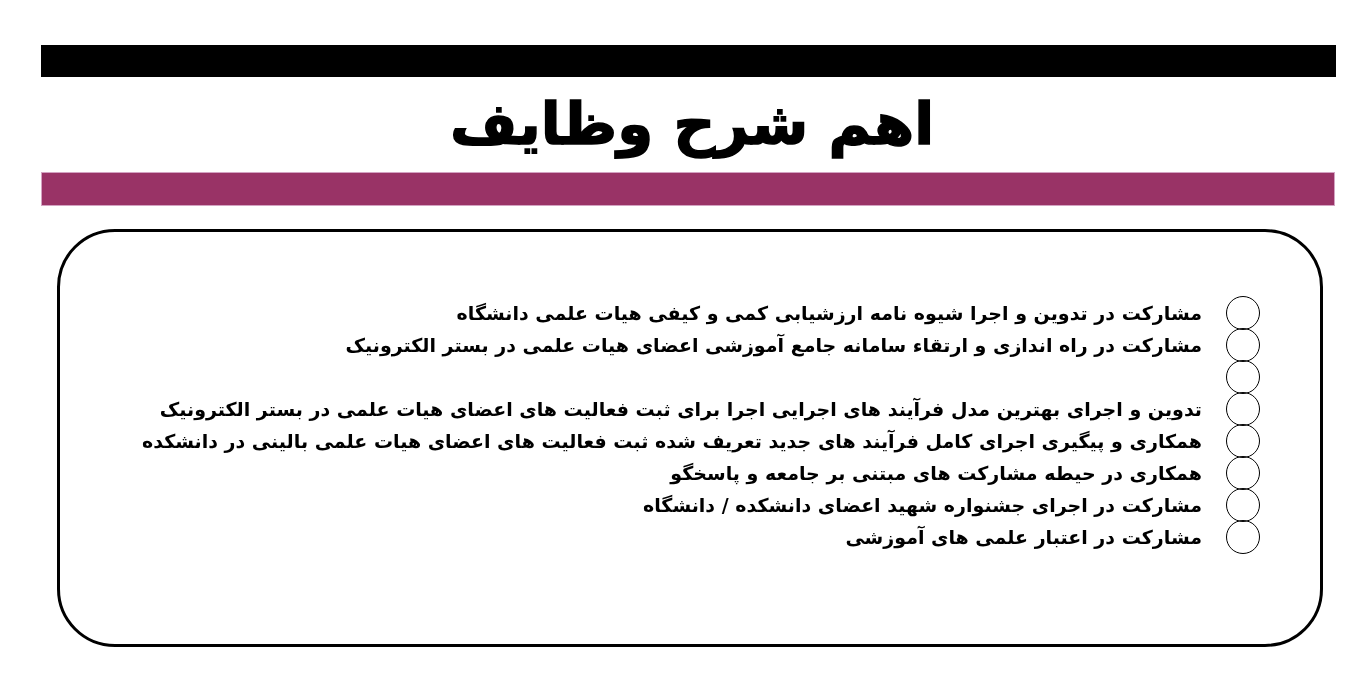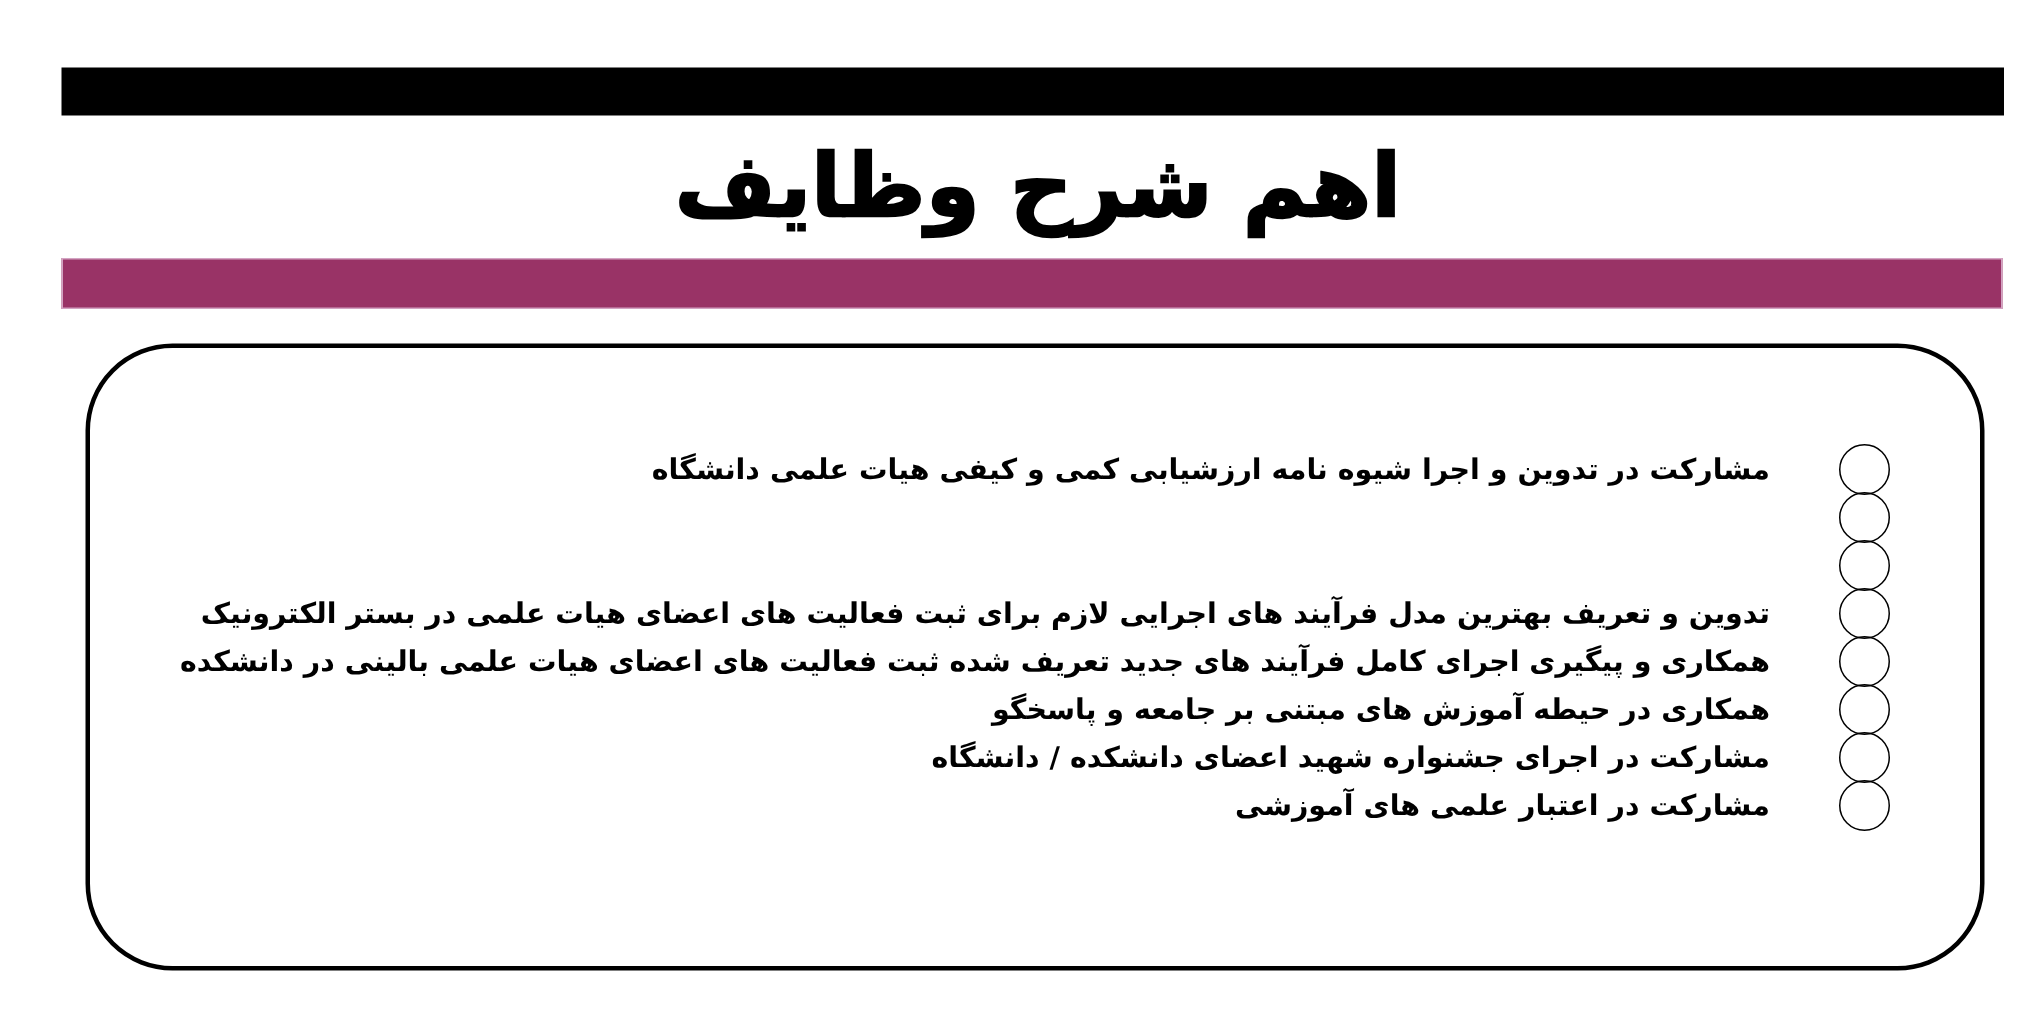--- a/index.html
+++ b/index.html
@@ -53,21 +53,21 @@
   .box-list {
     position: absolute;
     top: 49px; right: 28px; left: 30px;
     list-style: none;
     direction: rtl;
   }
   .box-list li {
     display: flex;
     align-items: center;
     justify-content: flex-start; 
-    gap: 30px;
+    gap: 8px;
     height: 31.3px;
     direction: rtl;
   }
   .bullet {
     flex: 0 0 auto;
     width: 10px; height: 10px;
     border: 1.6px solid #000000;
     border-radius: 50%;
     background: transparent;
   }
@@ -90,35 +90,36 @@
   <div class="divider-bar"></div>
 
   <div class="content-box">
     <ul class="box-list">
       <li>
         <span class="bullet"></span>
         <span class="item-text">مشارکت در تدوین و اجرا شیوه نامه ارزشیابی کمی و کیفی هیات علمی دانشگاه</span>
       </li>
       <li>
         <span class="bullet"></span>
+        <span class="item-text">مشارکت در راه اندازی و ارتقاء سامانه جامع آموزشی اعضای هیات علمی در بستر الکترونیک</span>
       </li>
       <li>
         <span class="bullet"></span>
       </li>
       <li>
         <span class="bullet"></span>
-        <span class="item-text">تدوین و تعریف بهترین مدل فرآیند های اجرایی لازم برای ثبت فعالیت های اعضای هیات علمی در بستر الکترونیک</span>
+        <span class="item-text">تدوین و اجرای بهترین مدل فرآیند های اجرایی اجرا برای ثبت فعالیت های اعضای هیات علمی در بستر الکترونیک</span>
       </li>
       <li>
         <span class="bullet"></span>
         <span class="item-text">همکاری و پیگیری اجرای کامل فرآیند های جدید تعریف شده ثبت فعالیت های اعضای هیات علمی بالینی در دانشکده</span>
       </li>
       <li>
         <span class="bullet"></span>
-        <span class="item-text">همکاری در حیطه آموزش های مبتنی بر جامعه و پاسخگو</span>
+        <span class="item-text">همکاری در حیطه مشارکت های مبتنی بر جامعه و پاسخگو</span>
       </li>
       <li>
         <span class="bullet"></span>
         <span class="item-text">مشارکت در اجرای جشنواره شهید اعضای دانشکده / دانشگاه</span>
       </li>
       <li>
         <span class="bullet"></span>
         <span class="item-text">مشارکت در اعتبار علمی های آموزشی</span>
       </li>
     </ul>

